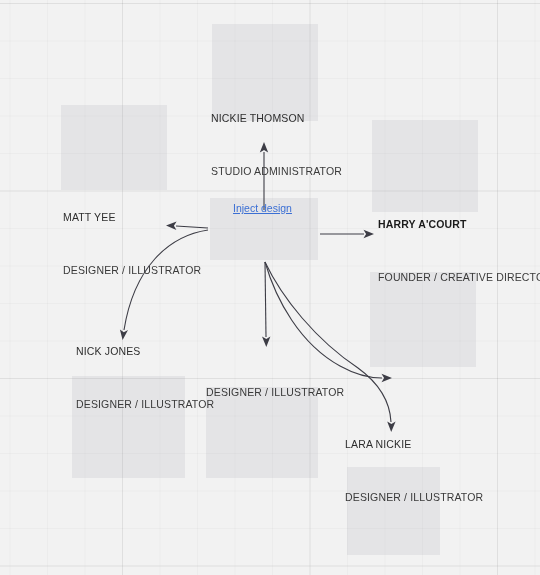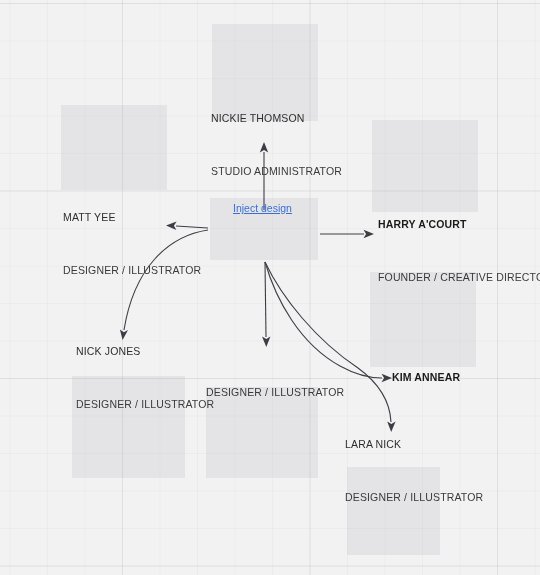--- a/index.html
+++ b/index.html
@@ -167,21 +167,20 @@
   <div class="node-label" style="left:76px; top:345px;">
     <span class="nm">NICK JONES</span>
     <span class="rl">DESIGNER / ILLUSTRATOR</span>
   </div>
 
   <div class="node-label" style="left:206px; top:346px;">
     <span class="rl">DESIGNER / ILLUSTRATOR</span>
   </div>
 
   <div class="node-label" style="left:392px; top:371px;">
-    <span class="nm bold">KIM ANNEAR</span>
   </div>
 
   <div class="node-label" style="left:345px; top:438px;">
-    <span class="nm">LARA NICK</span>
+    <span class="nm">LARA NICKIE</span>
     <span class="rl">DESIGNER / ILLUSTRATOR</span>
   </div>
 
 </div>
 
 </body></html>

